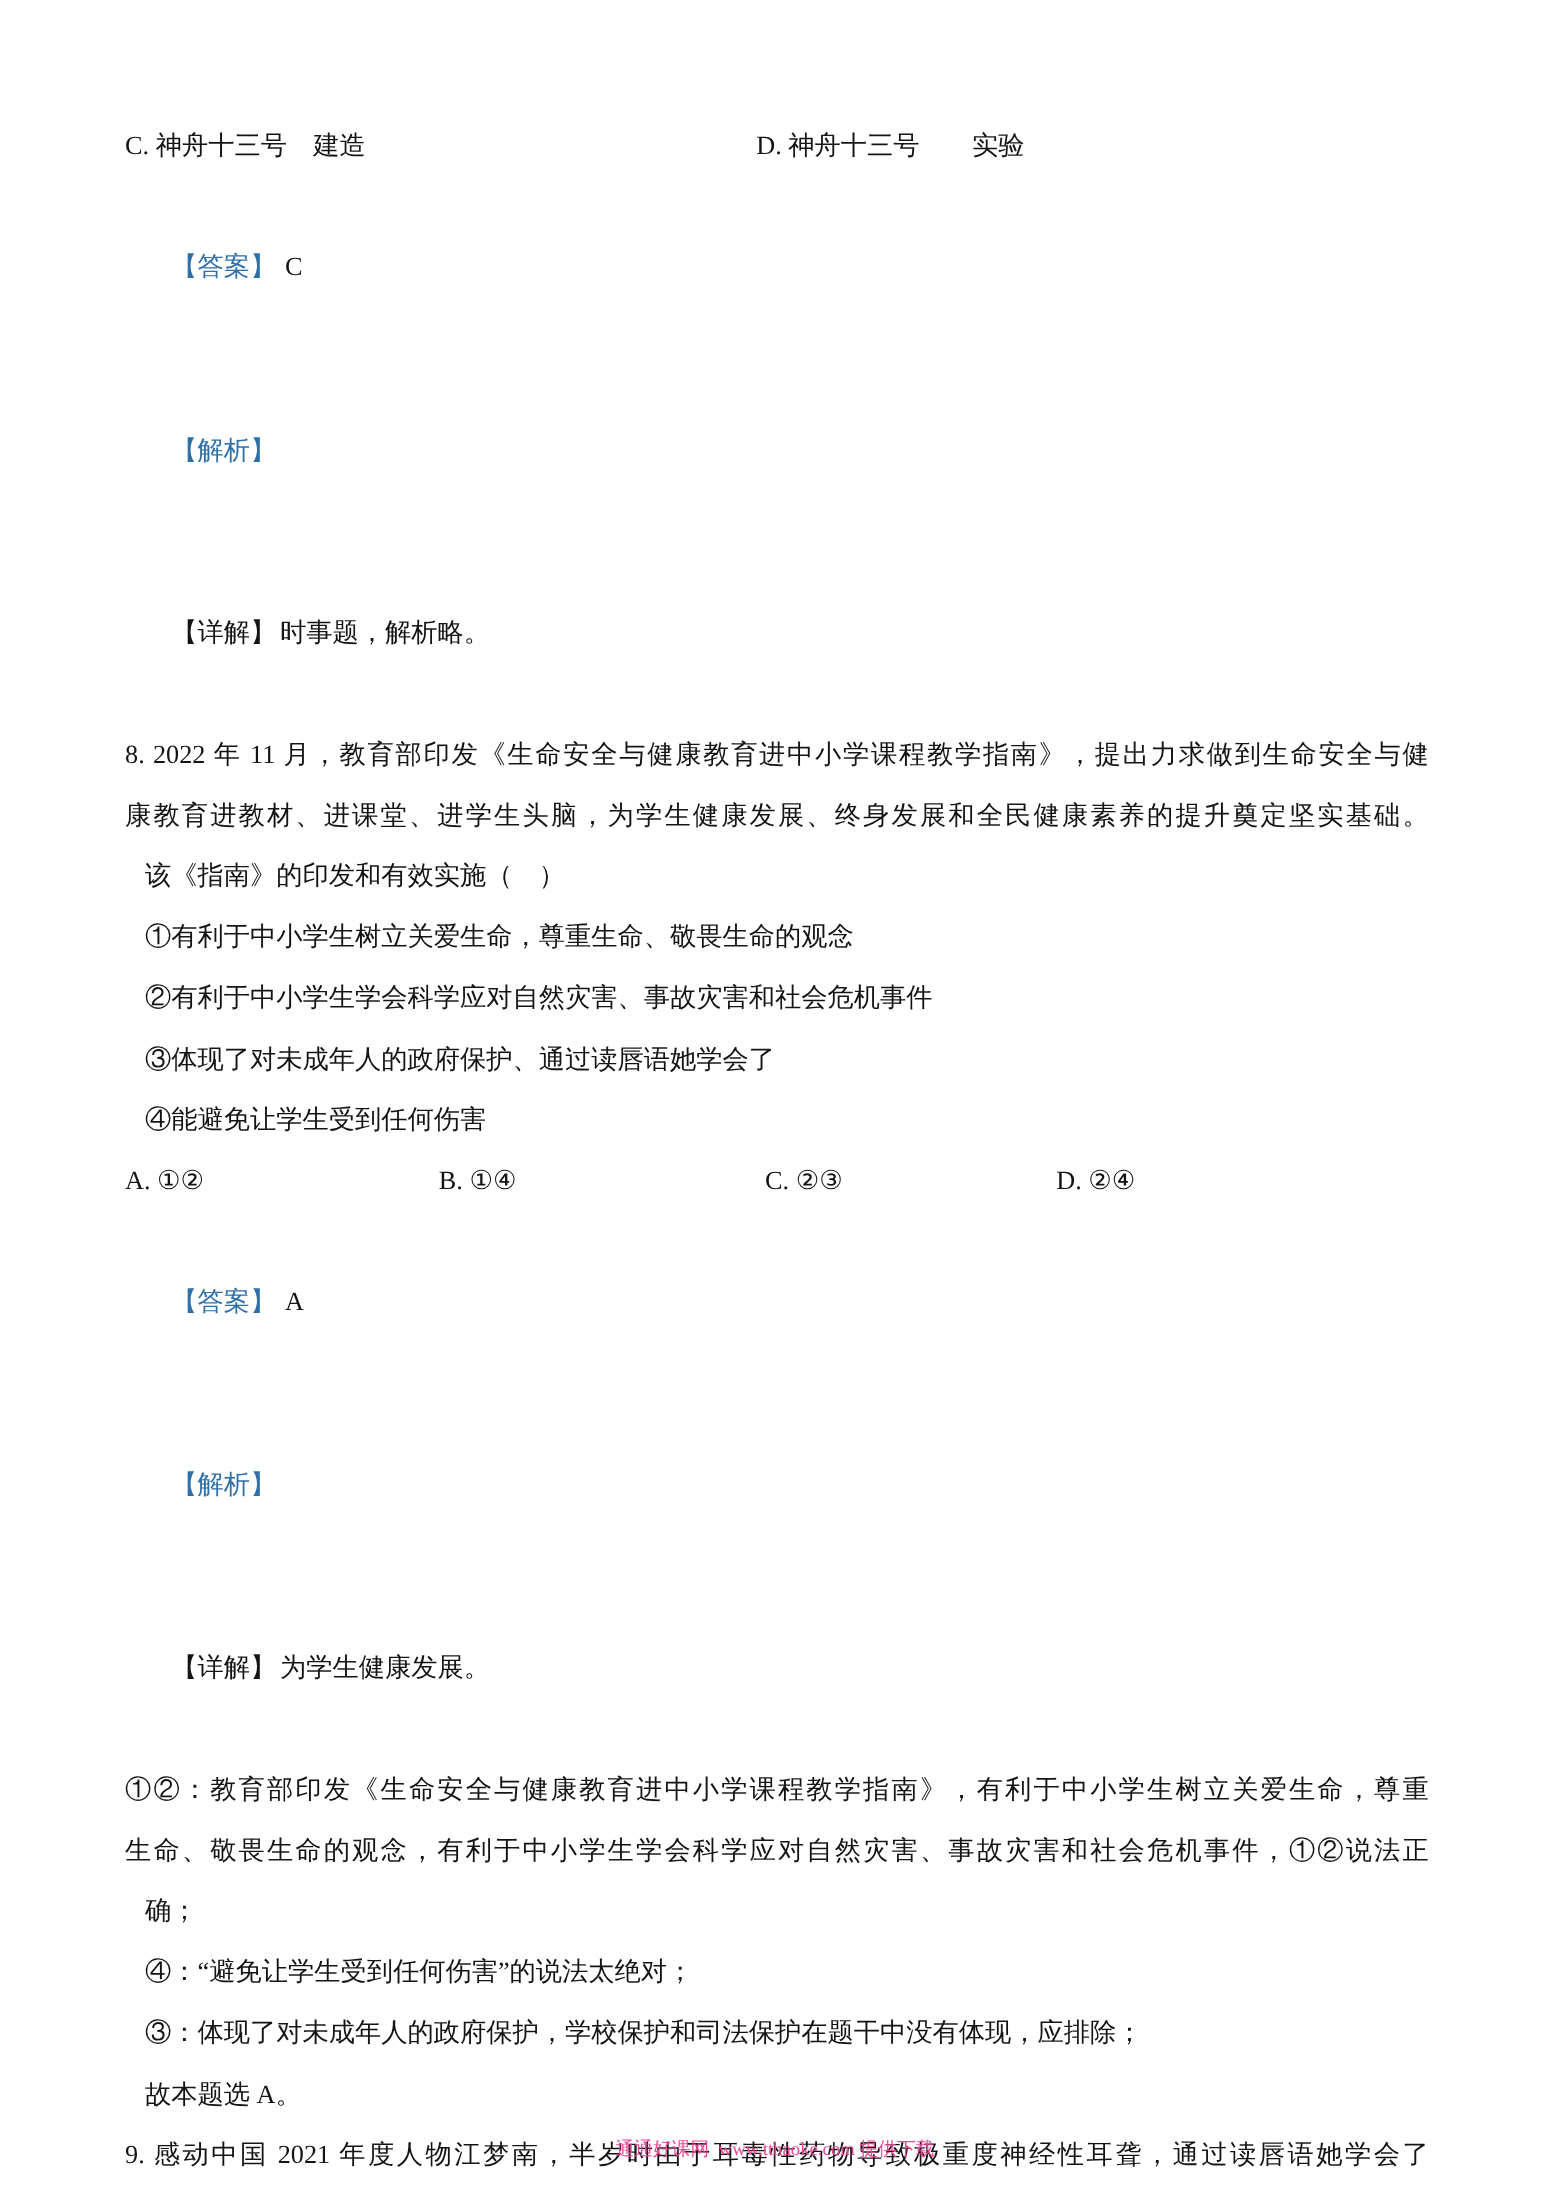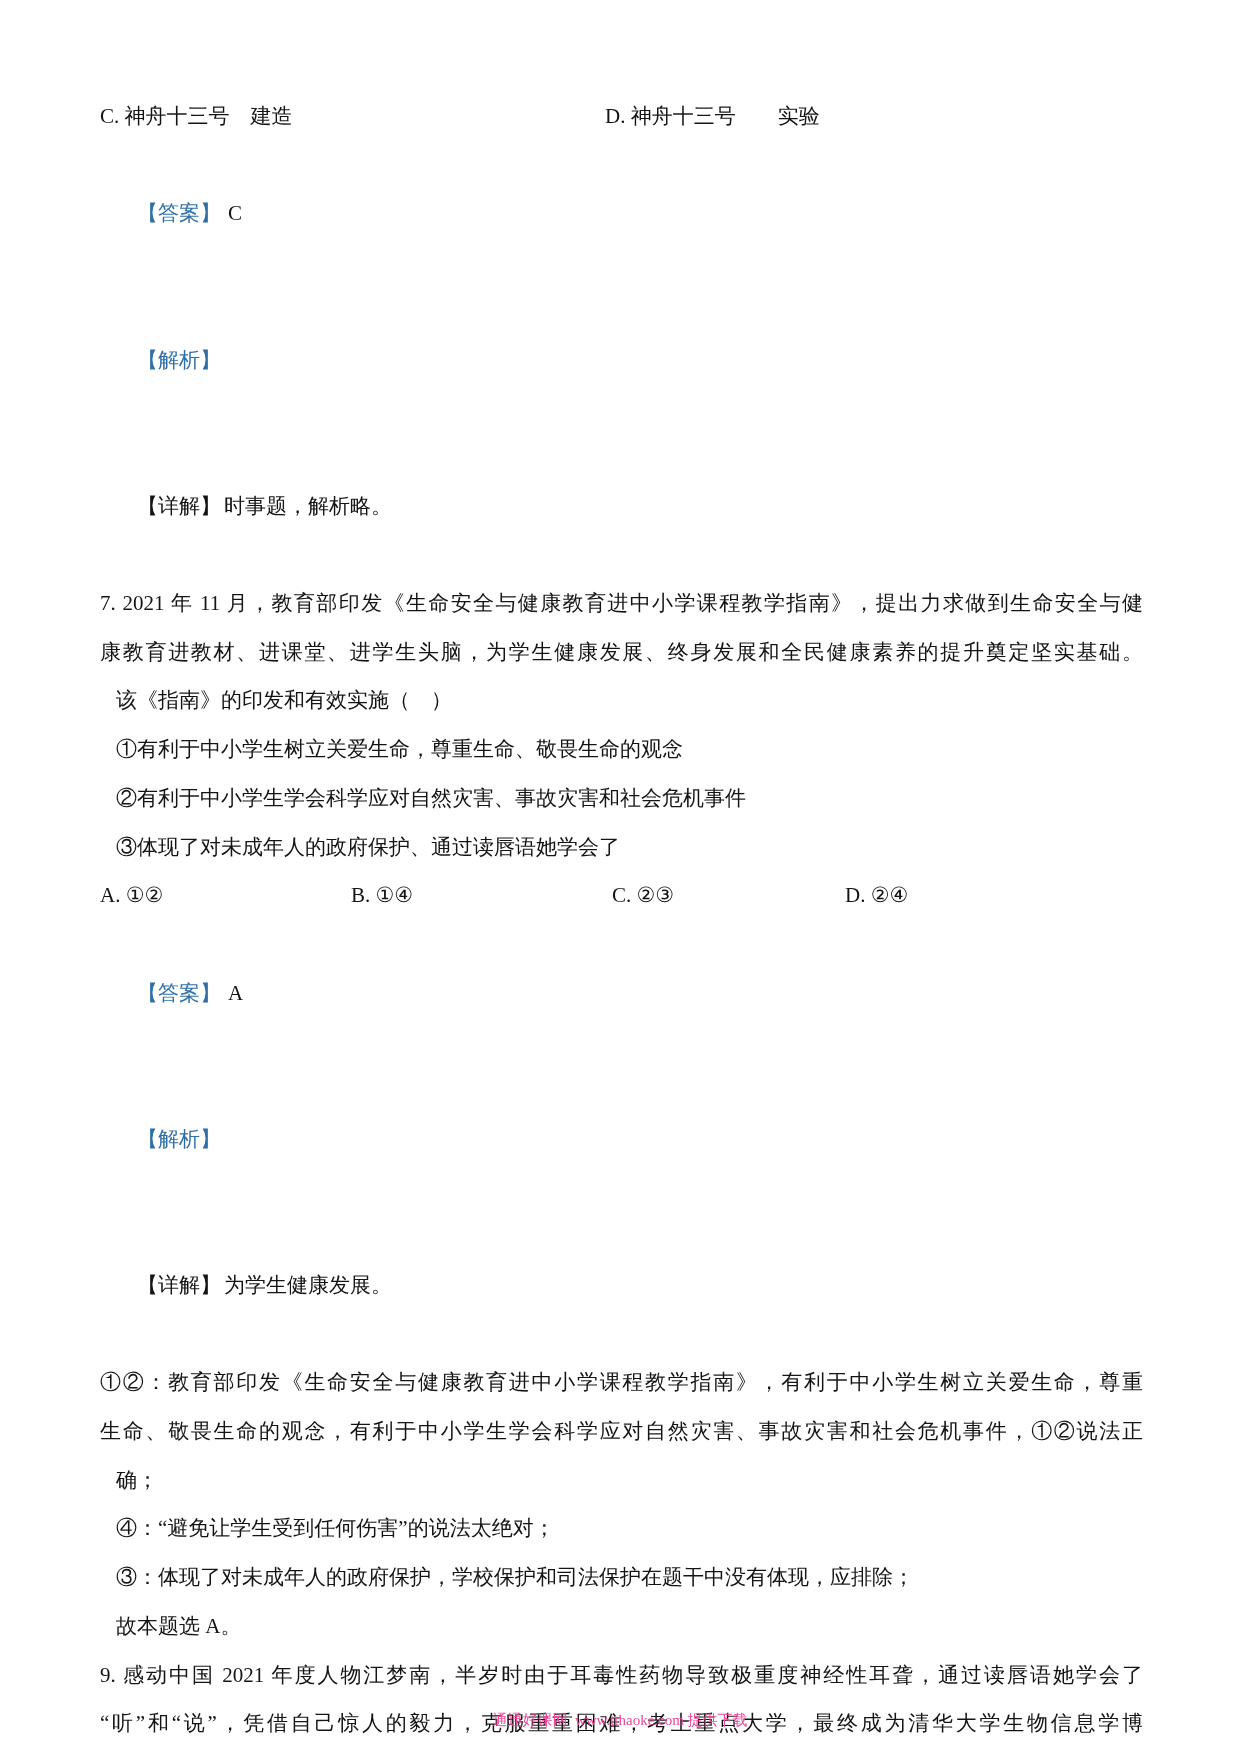--- a/index.html
+++ b/index.html
@@ -81,27 +81,28 @@
   </div>
 
   <div class="ln">
     <span class="lbl">【解析】</span>
   </div>
 
   <div class="ln">
     <span>【详解】</span><span class="dettext">时事题，解析略。</span>
   </div>
 
-  <div class="fill">7. 2021 年 11 月，教育部印发《生命安全与健康教育进中小学课程教学指南》，提出力求做到生命安全与健</div>
+  <div class="fill">8. 2022 年 11 月，教育部印发《生命安全与健康教育进中小学课程教学指南》，提出力求做到生命安全与健</div>
   <div class="fill">康教育进教材、进课堂、进学生头脑，为学生健康发展、终身发展和全民健康素养的提升奠定坚实基础。</div>
   <div class="ln">该《指南》的印发和有效实施（　）</div>
 
   <div class="ln">①有利于中小学生树立关爱生命，尊重生命、敬畏生命的观念</div>
   <div class="ln">②有利于中小学生学会科学应对自然灾害、事故灾害和社会危机事件</div>
   <div class="ln">③体现了对未成年人的政府保护、通过读唇语她学会了</div>
+  <div class="ln">④能避免让学生受到任何伤害</div>
 
   <div class="opts4">
     <div>A. ①②</div>
     <div>B. ①④</div>
     <div>C. ②③</div>
     <div>D. ②④</div>
   </div>
 
   <div class="ln">
     <span class="lbl">【答案】</span><span class="ansletter">A</span>

